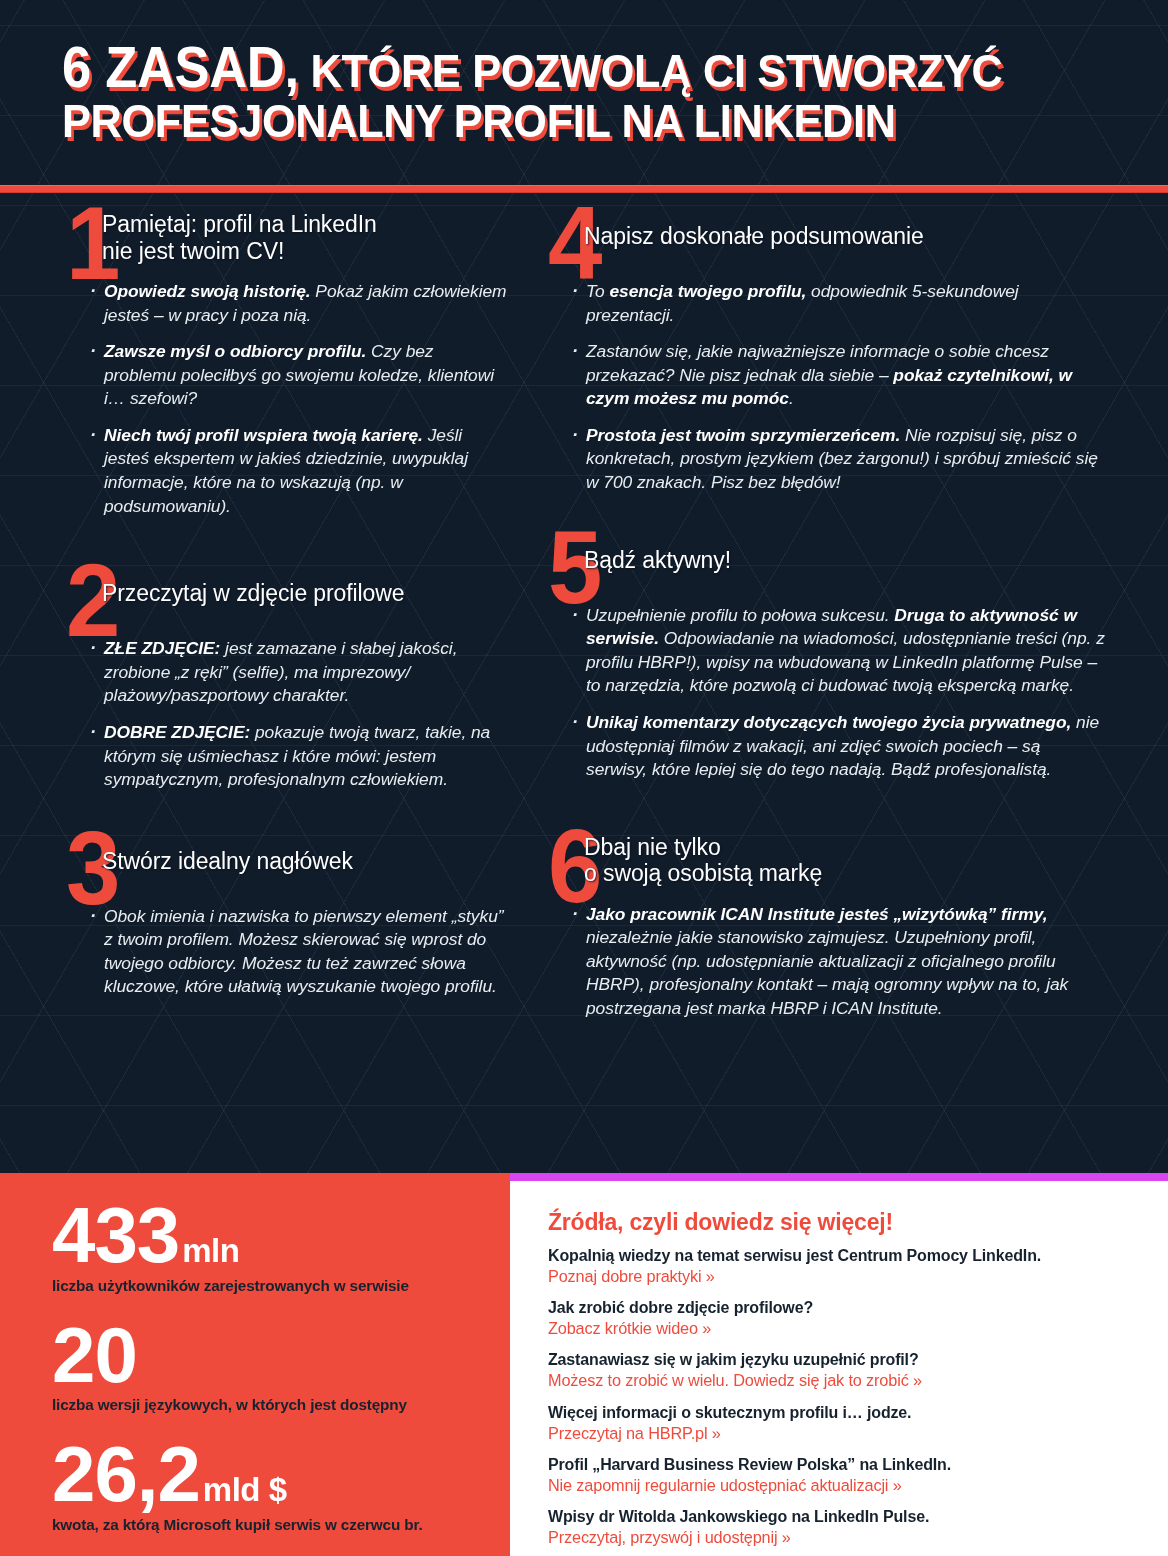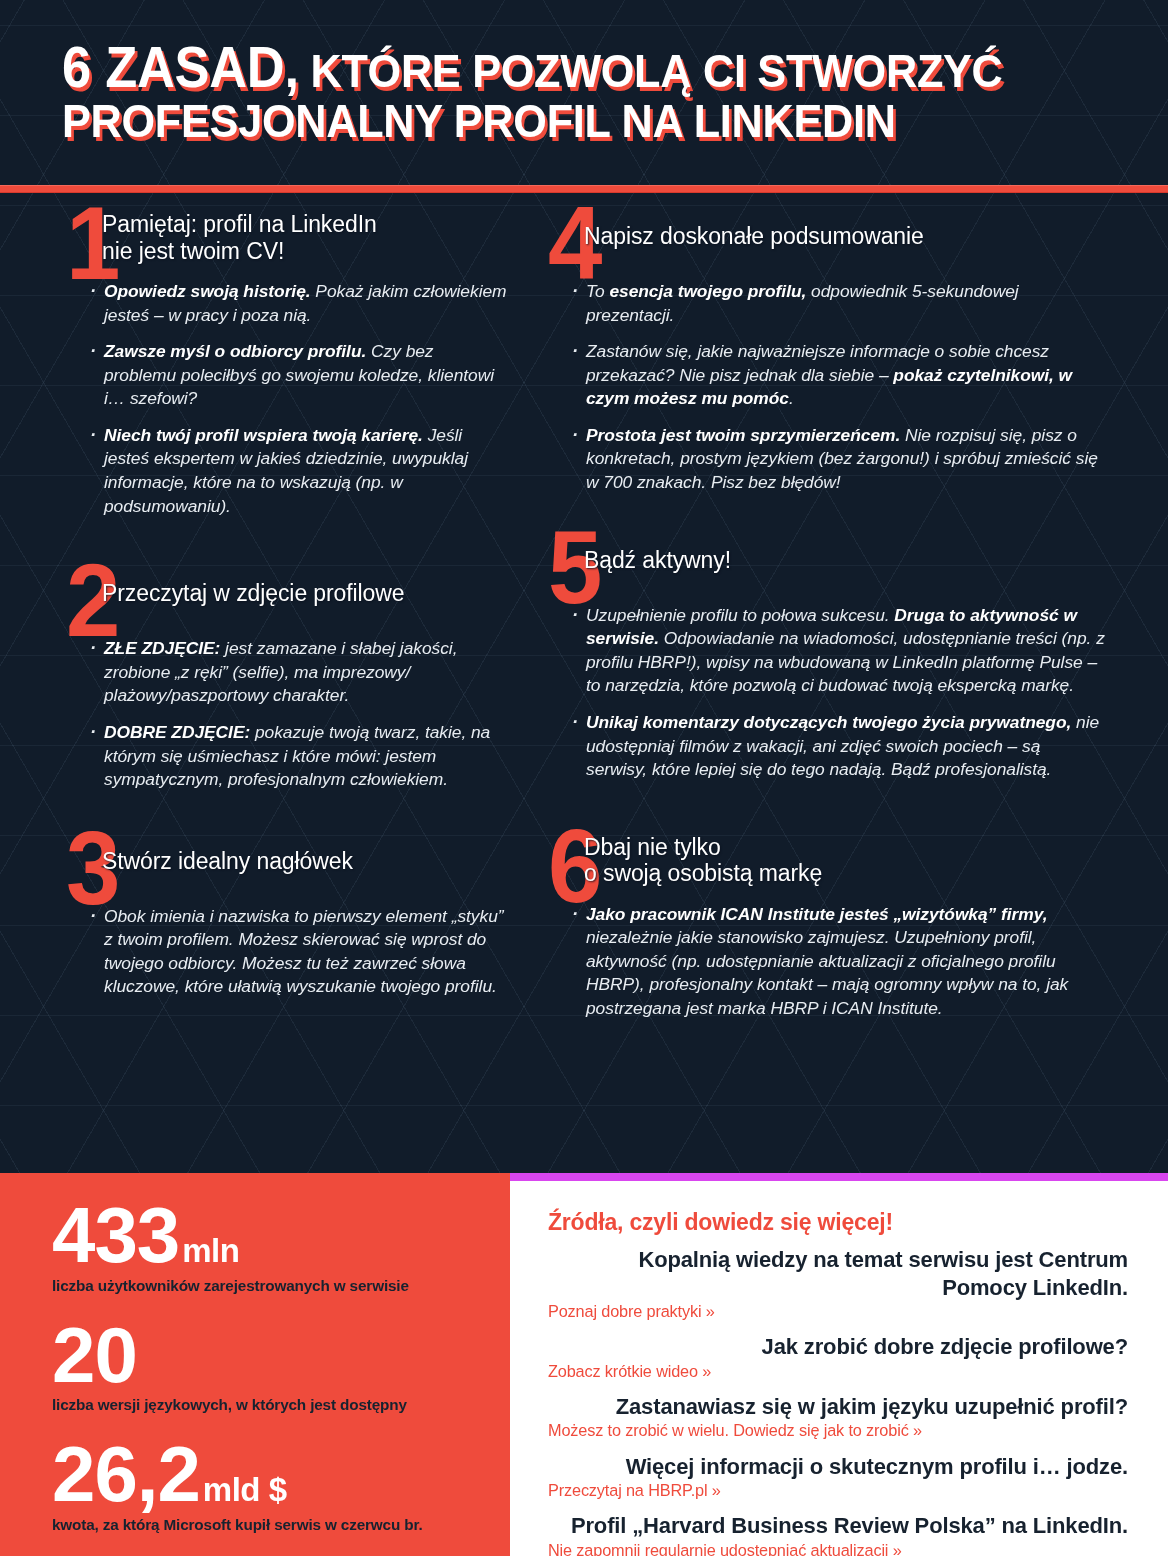--- a/index.html
+++ b/index.html
@@ -143,22 +143,22 @@
   }
   .sources-title{
     color:#ef4b3c;
     font-size:23px;
     font-weight:bold;
     margin-bottom:10px;
     letter-spacing:-.2px;
   }
   .source{ margin-bottom:11px; }
   .source-title{
-    color:#17222f; font-size:22px; font-weight:bold;
-    line-height:1.25; letter-spacing:-.15px;text-align:right;
+    color:#17222f; font-size:16px; font-weight:bold;
+    line-height:1.25; letter-spacing:-.15px;
   }
   .source-link{
     color:#ef4b3c; font-size:16.3px; line-height:1.3;
     letter-spacing:-.15px; display:block; text-decoration:none; cursor:pointer;
   }
 </style>
 </head>
 <body>
 
 <div class="bg-pattern"></div>

